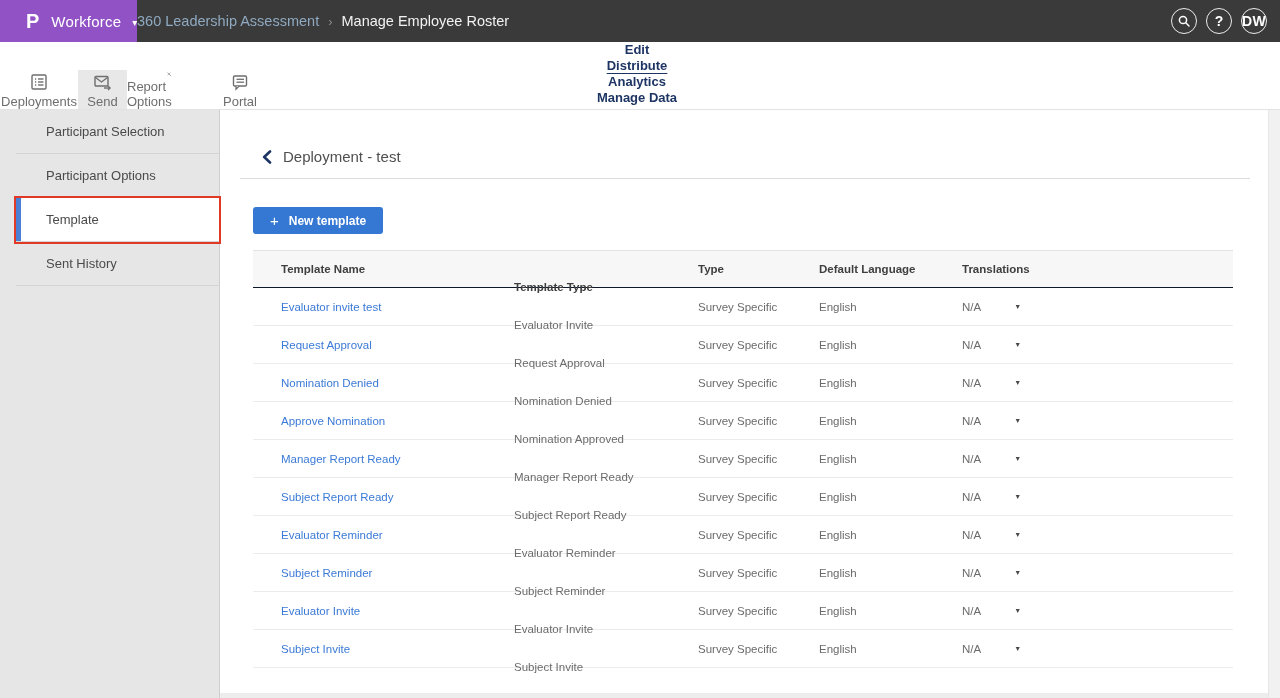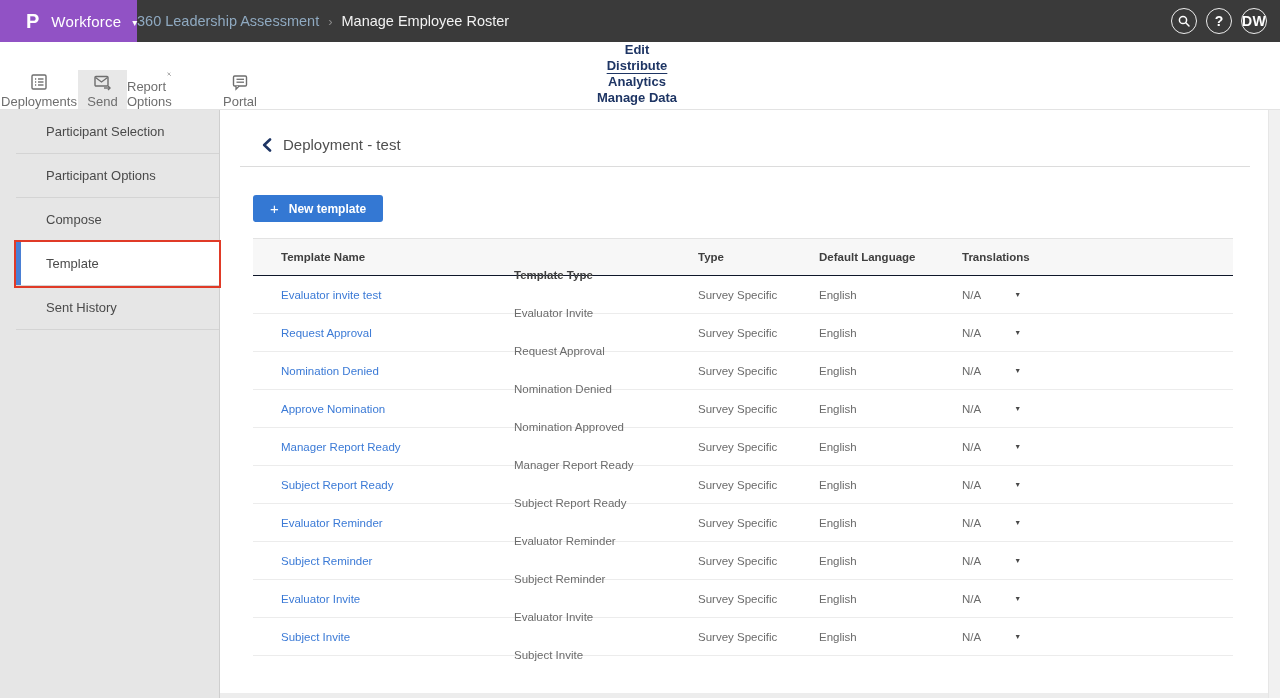--- a/index.html
+++ b/index.html
@@ -36,21 +36,21 @@
   
   .split { display:flex; height:588px; }
   .sidebar { width:220px; background:#e6e6e6; border-right:1px solid #cfcfcf; flex-shrink:0;padding-left:16px; }
   .side-item { height:44px; display:flex; align-items:center; padding-left:30px; font-size:13px; color:#4a4a4a; border-bottom:1px solid #d4d4d4; cursor:pointer; position:relative; }
   .side-item.active { background:#fff; outline:2px solid #e03a27; outline-offset:0; z-index:5; border-bottom:1px solid #d4d4d4; }
   .side-item.active .active-bar { position:absolute; left:0; top:0; bottom:0; width:5px; background:#4a7fd4; }
 
   
   .content { flex:1; position:relative; background:#fff; }
   .content-inner { padding:0 30px 0 20px; }
-  .page-head { margin-top:26px; padding-left:22px; display:flex; align-items:center; gap:11px; }
+  .page-head { margin-top:38px; padding-left:22px; display:flex; align-items:center; gap:11px; }
   .back-chevron { cursor:pointer; display:flex; align-items:center; }
   .page-title { font-size:15px; color:#4f4f4f; }
   .divider { margin-top:13px; border-bottom:1px solid #dcdcdc; }
   .new-btn { margin:28px 0 0 13px; background:#3478d3; color:#fff; border:none; border-radius:3px; height:27px; padding:0 17px; font-size:12px; font-weight:bold; display:inline-flex; align-items:center; gap:10px; cursor:pointer; font-family:"Liberation Sans", sans-serif; }
   .new-btn .plus { font-size:15px; font-weight:normal; line-height:1; margin-top:-1px; }
 
   .tbl { margin:16px 17px 0 13px; }
   .tbl-row { display:flex; align-items:center; height:38px; border-bottom:1px solid #ececec; }
   .tbl-header { background:#f7f7f7; border-top:1px solid #e3e3e3; border-bottom:1px solid #0f172a; }
   .c1{width:233px;} .c2{width:184px;margin-top:36px;} .c3{width:121px;} .c4{width:143px;} .c5{flex:1;}
@@ -145,23 +145,20 @@
 
 <div class="split">
 
   <div class="sidebar">
     <div class="side-item">
       <span>Participant Selection</span>
     </div>
     <div class="side-item">
       <span>Participant Options</span>
     </div>
-    <div class="side-item">
-      <span>Compose</span>
-    </div>
     <div class="side-item active">
       <span class="active-bar"></span>
       <span>Template</span>
     </div>
     <div class="side-item">
       <span>Sent History</span>
     </div>
   </div>
 
   <div class="content">

